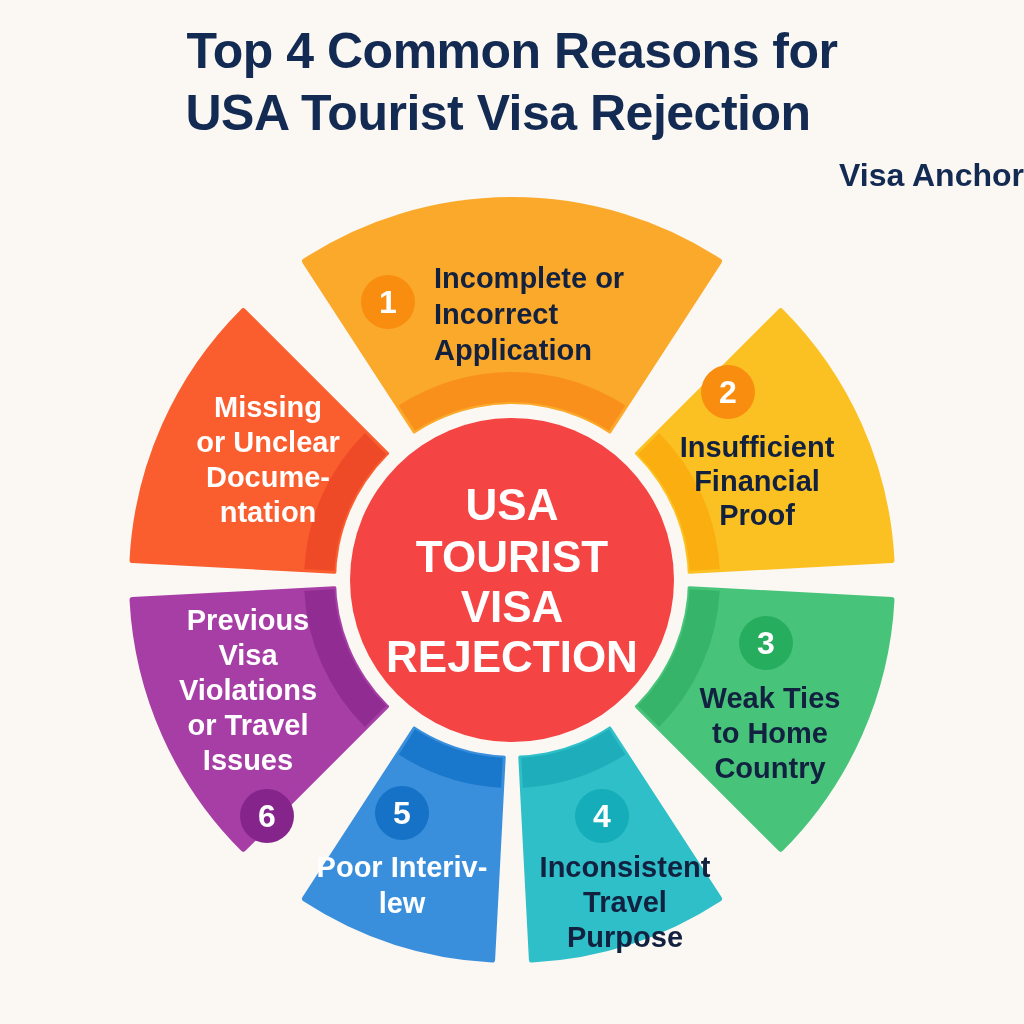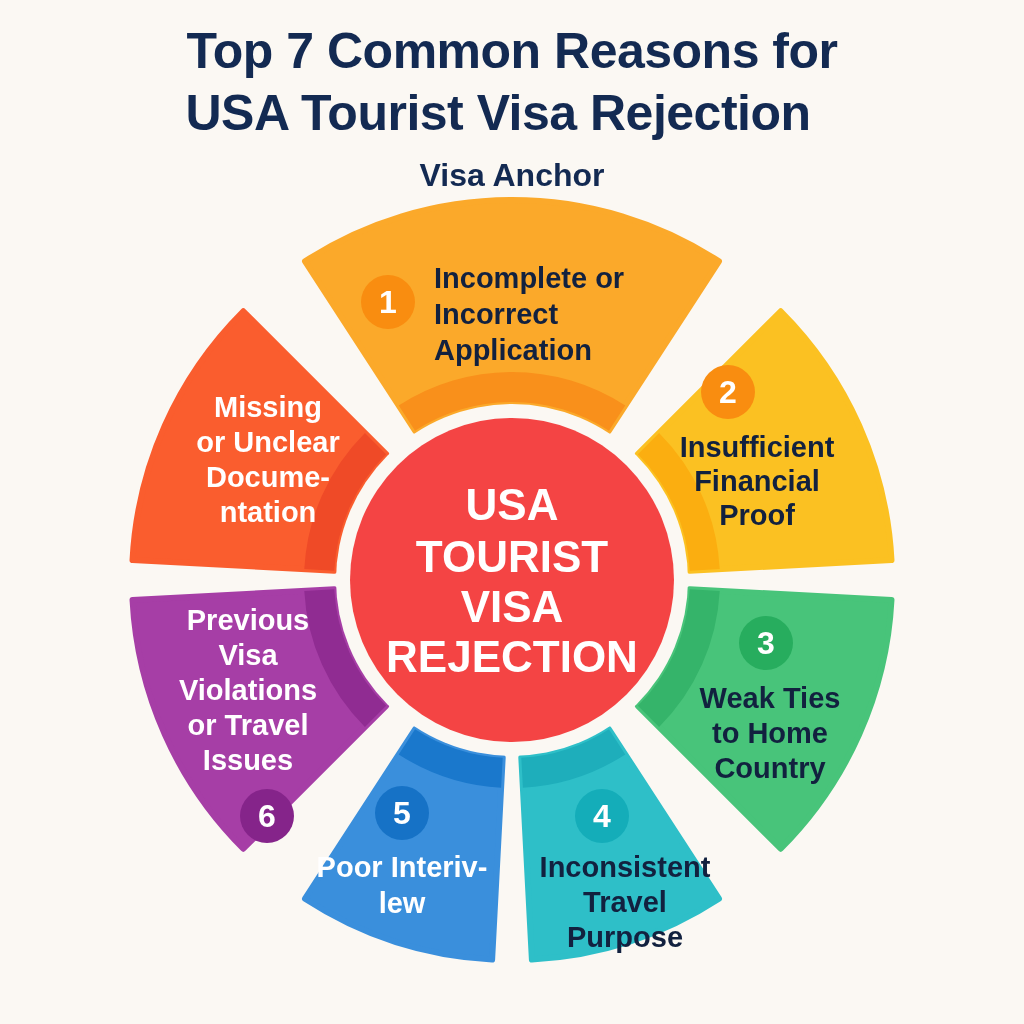--- a/index.html
+++ b/index.html
@@ -1,27 +1,27 @@
 <!DOCTYPE html>
 <html><head>
 <meta charset="utf-8">
 <style>
   html, body { margin:0; padding:0; }
   body { width:1024px; height:1024px; background:#fbf8f3; overflow:hidden; position:relative; font-family:"Liberation Sans", "DejaVu Sans", sans-serif; }
   .title { position:absolute; left:0; width:1024px; text-align:center; color:#132a52; font-weight:700; letter-spacing:-0.5px; }
   .t1 { top:22px; font-size:50px; line-height:58px; }
   .t2 { top:84px; font-size:50px; line-height:58px; left:-14px; }
-  .sub { position:absolute; top:157px; left:0; width:1024px; text-align:center; color:#132a52; font-size:32px; font-weight:700; }
+  .sub { position:absolute; top:157px; left:0; width:1024px; text-align:right; color:#132a52; font-size:32px; font-weight:700; }
   svg { position:absolute; left:0; top:0; }
   .seg-text { font-family:"Liberation Sans", "DejaVu Sans", sans-serif; font-weight:700; }
 </style>
 </head>
 <body>
 
-<div class="title t1">Top 7 Common Reasons for</div>
+<div class="title t1">Top 4 Common Reasons for</div>
 <div class="title t2">USA Tourist Visa Rejection</div>
 <div class="sub">Visa Anchor</div>
 
 <svg id="wheel" width="1024" height="1024" viewBox="0 0 1024 1024">
   <g id="segs">
       <g>
         <path d="M305.0371666942897,261.3051841807389 A380,380 0 0 1 718.9628333057103,261.3051841807389 L608.9457482326749,430.71663890571455 A178,178 0 0 0 415.0542517673252,430.71663890571455 Z" fill="#fba92a" stroke-linejoin="round" stroke="#fba92a" stroke-width="6"></path>
         <path d="M398.71508071687435,405.5565218673518 A208,208 0 0 1 625.2849192831256,405.5565218673518 L608.9457482326749,430.71663890571455 A178,178 0 0 0 415.0542517673252,430.71663890571455 Z" fill="#f9901b"></path>
         <circle cx="388" cy="302" r="27" fill="#f98d10"></circle>
         <text x="388" y="313" text-anchor="middle" fill="#ffffff" font-size="32" class="seg-text">1</text>

